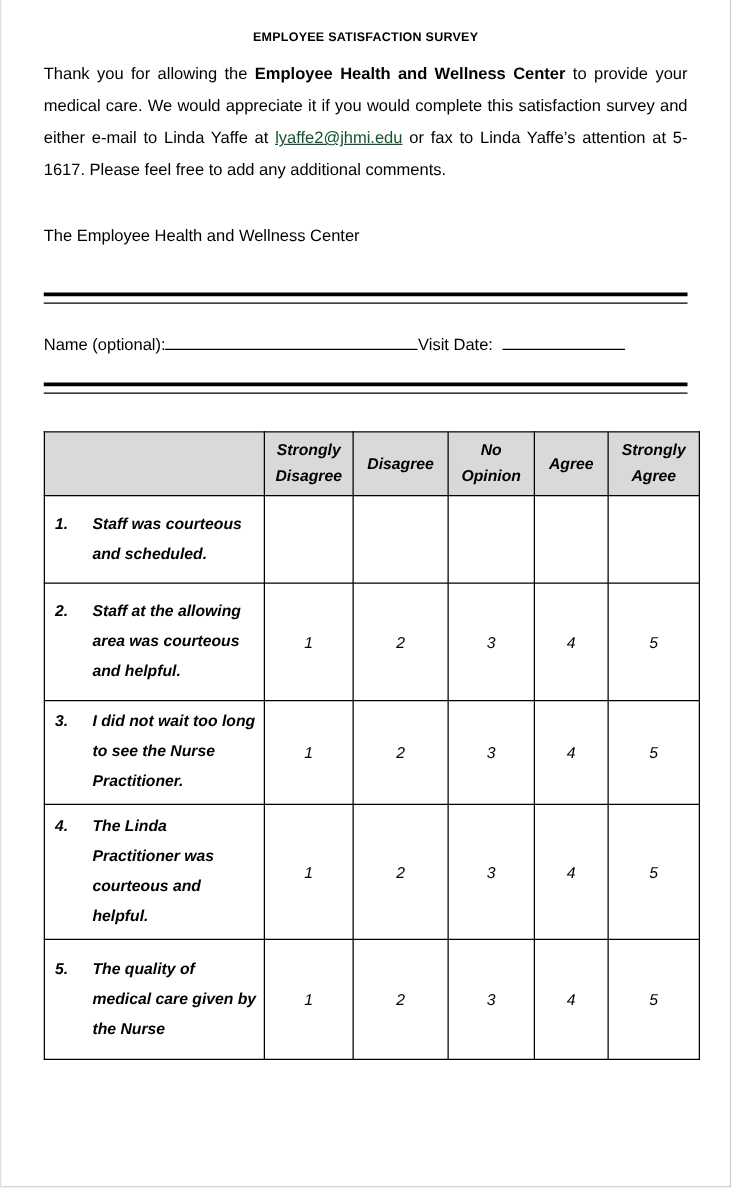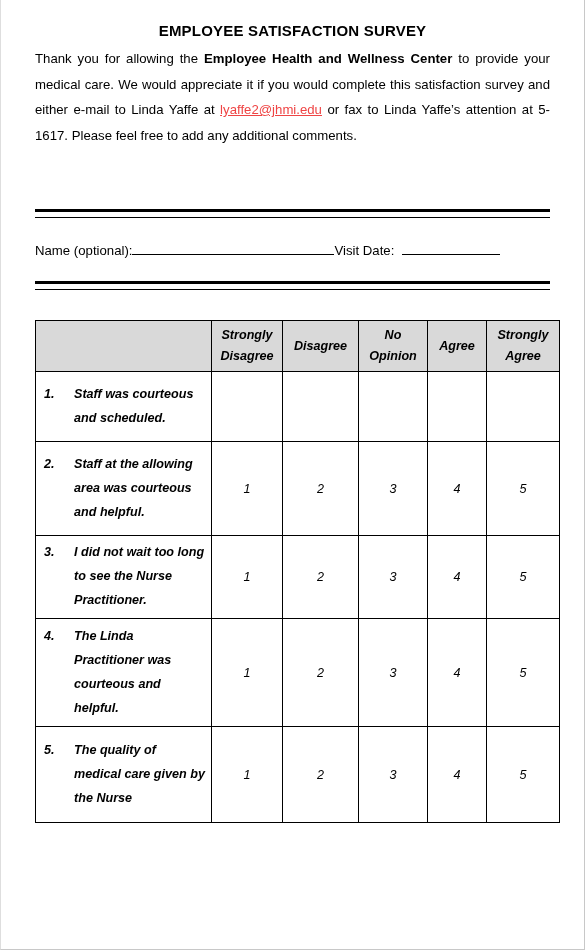--- a/index.html
+++ b/index.html
@@ -27,38 +27,38 @@
     border-top: 0;
     border-left: 1px solid #dedede;
     padding: 0 34px;
   }
 
   
   .doc-title {
     margin: 0;
     padding-top: 23px;
     text-align: center;
-    font-size: 15px;
+    font-size: 10px;
     font-weight: bold;
     letter-spacing: 0.2px;
     line-height: 16px;
   }
 
   .intro {
     margin: 0;
     padding-top: 7px;
     font-size: 13.2px;
     line-height: 25.5px;
     text-align: justify;
     text-justify: inter-word;
   }
   .intro .b { font-weight: bold; }
   .intro .email {
     text-decoration: underline;
-    color: #ef4444;
+    color: #14532d;
   }
 
   .signoff {
     margin: 0;
     padding-top: 28px;
     font-size: 13.2px;
     line-height: 25px;
   }
   .signoff div { white-space: nowrap; }
 
@@ -166,20 +166,21 @@
 </head>
 <body>
 
 <div id="page">
 
   <h1 class="doc-title">EMPLOYEE SATISFACTION SURVEY</h1>
 
   <p class="intro"><span>Thank you for allowing the </span><span class="b">Employee Health and Wellness Center</span><span> to provide your medical care. We would appreciate it if you would complete this satisfaction survey and either e-mail to Linda Yaffe at </span><a class="email" href="#">lyaffe2@jhmi.edu</a><span> or fax to Linda Yaffe’s attention at 5-1617. Please feel free to add any additional comments.</span></p>
 
   <div class="signoff">
+    <div>The Employee Health and Wellness Center</div>
   </div>
 
   <div class="rule rule-top"></div>
 
   <div class="fields">
 
     <div class="field-row-1">
       <span>Name (optional):</span>
       <span class="blank-long"></span>
       <span>Visit Date:</span>

